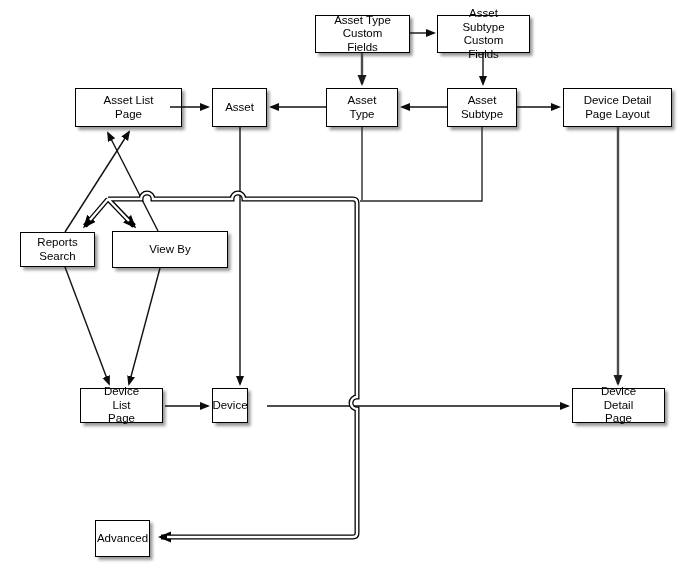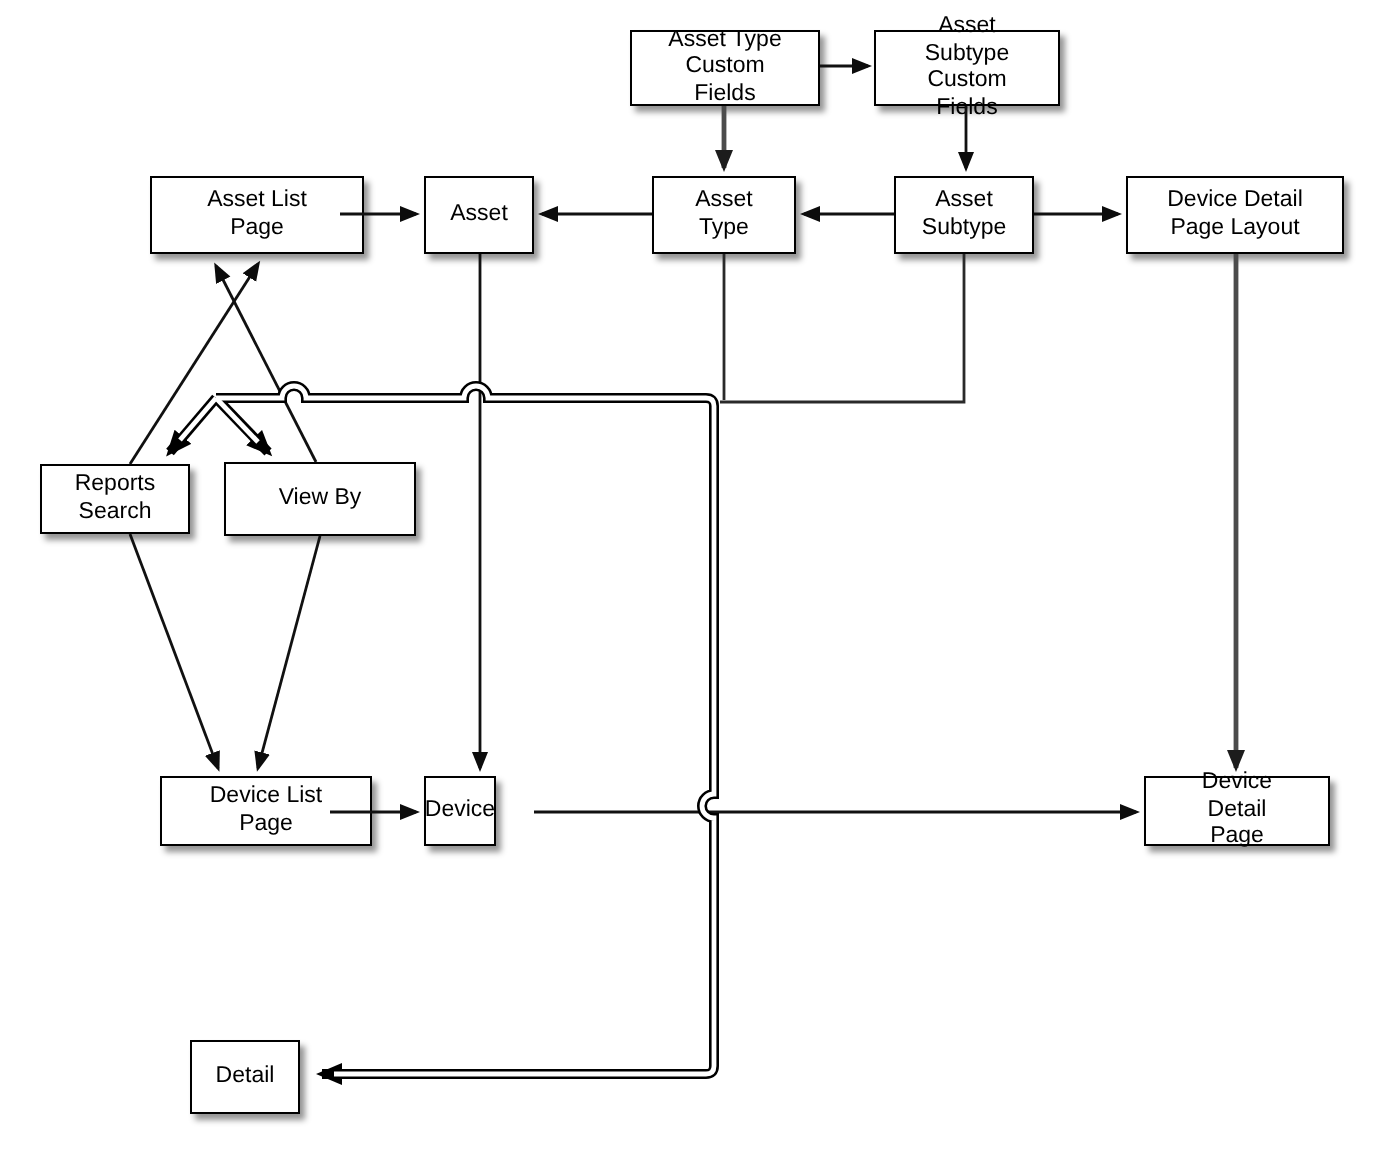--- a/index.html
+++ b/index.html
@@ -34,27 +34,27 @@
 Page</div>
   <div class="box" style="left:212px;top:88px;width:55px;height:39px">Asset</div>
   <div class="box" style="left:326px;top:88px;width:72px;height:39px">Asset
 Type</div>
   <div class="box" style="left:447px;top:88px;width:70px;height:39px">Asset
 Subtype</div>
   <div class="box" style="left:563px;top:88px;width:109px;height:39px">Device Detail
 Page Layout</div>
   <div class="box" style="left:20px;top:232px;width:75px;height:35px">Reports
 Search</div>
-  <div class="box" style="left:112px;top:231px;width:96px;height:37px">View By</div>
-  <div class="box" style="left:80px;top:388px;width:106px;height:35px">Device List
+  <div class="box" style="left:112px;top:231px;width:116px;height:37px">View By</div>
+  <div class="box" style="left:80px;top:388px;width:83px;height:35px">Device List
 Page</div>
   <div class="box" style="left:212px;top:388px;width:32px;height:35px">Device</div>
   <div class="box" style="left:572px;top:388px;width:93px;height:35px">Device Detail
 Page</div>
-  <div class="box" style="left:95px;top:520px;width:55px;height:37px">Detail</div>
+  <div class="box" style="left:95px;top:520px;width:55px;height:37px">Advanced</div>
 
   <svg class="wires" width="692" height="580" viewBox="0 0 692 580">
     <defs>
       <marker id="mT" markerUnits="userSpaceOnUse" markerWidth="12" markerHeight="10" refX="8" refY="4" orient="auto">
         <path d="M0,0 L10,4 L0,8 Z" fill="#0c0c0c"></path>
       </marker>
       <marker id="mG" markerUnits="userSpaceOnUse" markerWidth="14" markerHeight="11" refX="9" refY="4.5" orient="auto">
         <path d="M0,0 L11,4.5 L0,9 Z" fill="#1c1c1c"></path>
       </marker>
       <marker id="mD" markerUnits="userSpaceOnUse" markerWidth="16" markerHeight="13" refX="10" refY="5.5" orient="auto">

